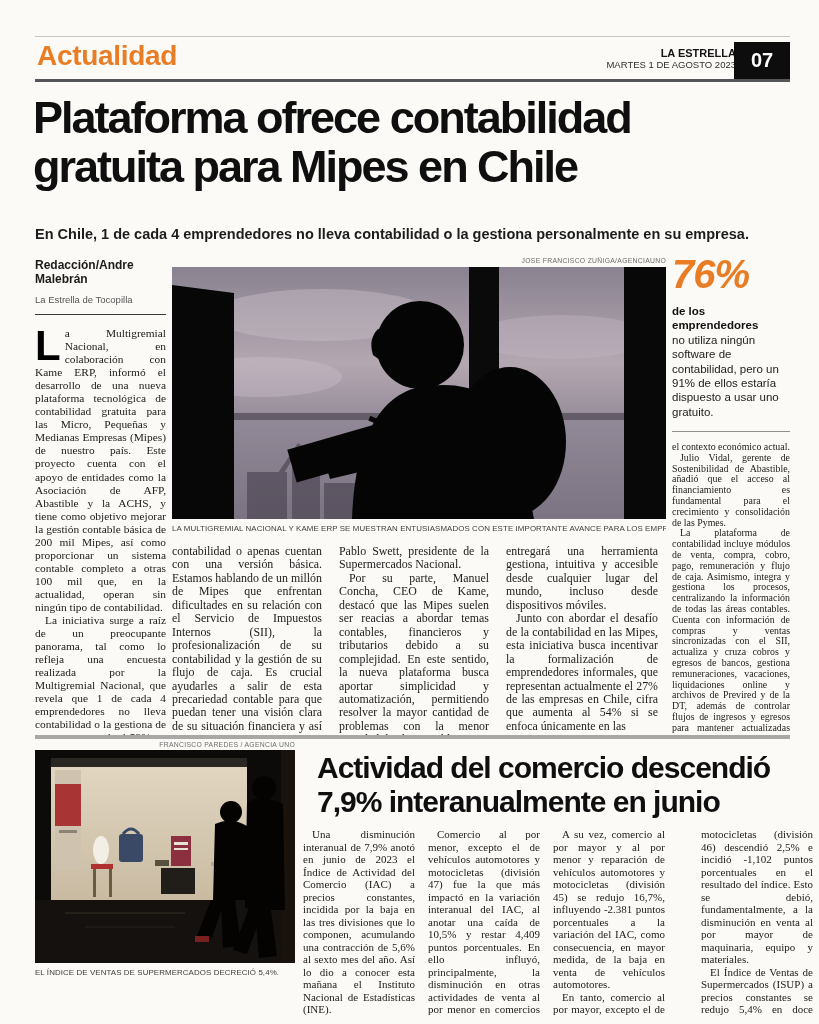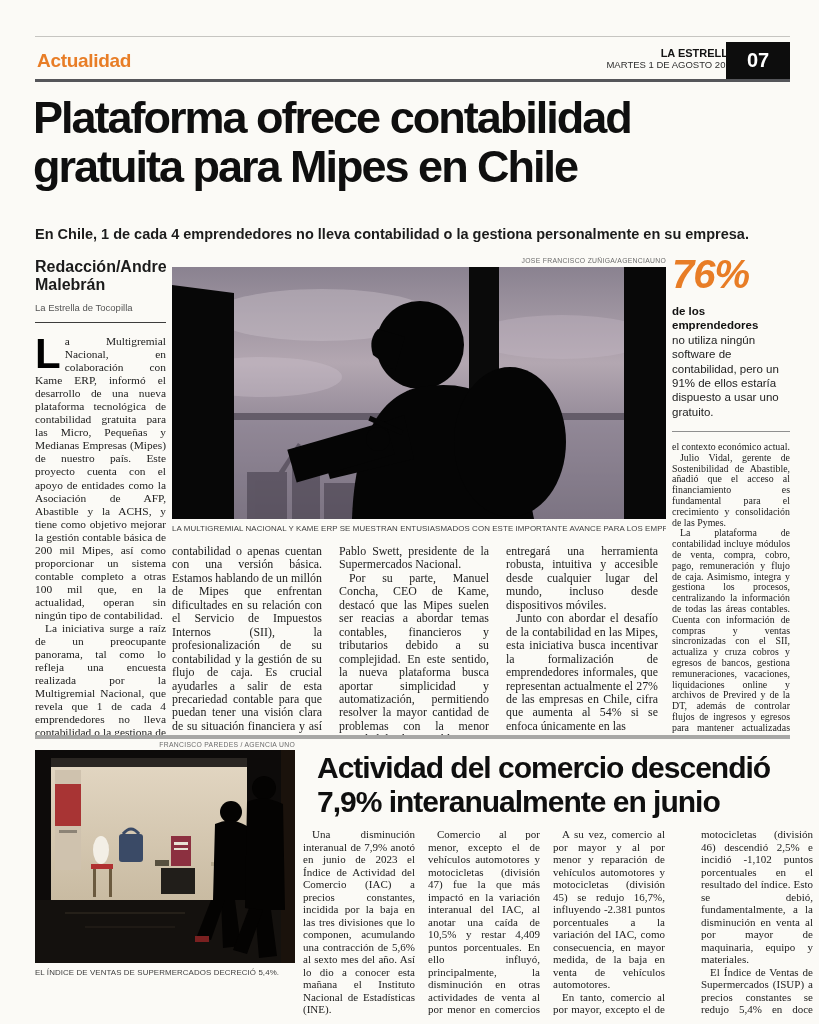--- a/index.html
+++ b/index.html
@@ -11,28 +11,28 @@
 
   
   .header {
     position:absolute; left:35px; top:36px; width:755px; height:46px;
     border-top:1px solid #c6c5c1; border-bottom:3px solid #55565a;
     box-sizing:border-box;
   }
   .section-label {
     position:absolute; left:2px; bottom:7px;
     font-family:"Liberation Sans", sans-serif; font-weight:bold;
-    font-size:19px; color:#e87d26; letter-spacing:-0.3px;
+    font-size:28px; color:#e87d26; letter-spacing:-0.3px;
   }
   .mast { position:absolute; right:54px; bottom:8px; text-align:right;
     font-family:"Liberation Sans", sans-serif; line-height:1.15; }
   .mast-name { font-weight:bold; font-size:11px; color:#141414; }
   .mast-date { font-size:9.5px; color:#2e2e2e;margin-left:7px; }
   .pagenum {
-    position:absolute; right:0; top:5px; width:64px; height:37px;
+    position:absolute; right:0; top:5px; width:56px; height:37px;
     background:#0d0d0d; color:#ffffff; display:flex; align-items:center;
     justify-content:center; font-family:"Liberation Sans", sans-serif;
     font-weight:bold; font-size:20px;
   }
 
   
   .main-hl {
     position:absolute; left:33px; top:94px; width:760px;
     font-family:"Liberation Sans", sans-serif; font-weight:900;
     font-size:45px; line-height:1.08; letter-spacing:-2px; color:#0f0f0f;
@@ -41,21 +41,21 @@
     position:absolute; left:35px; top:226px; width:755px;
     font-family:"Liberation Sans", sans-serif; font-weight:bold;
     font-size:14.5px; color:#1c1c1c;
   }
 
   
   .bodytext p { margin:0; text-align:justify; }
   .bodytext p.ind { text-indent:10px; }
 
   .col1 { position:absolute; left:35px; top:258px; width:131px; height:480px; overflow:hidden; }
-  .byline-name { font-family:"Liberation Sans", sans-serif; font-weight:bold; font-size:16px; }
+  .byline-name { font-family:"Liberation Sans", sans-serif; font-weight:bold; font-size:12px; }
   .byline-org  { font-family:"Liberation Sans", sans-serif; font-size:9.5px; color:#555; margin-top:8px; }
   .byline-rule { border-bottom:1.5px solid #3c3c3c; margin:9px 0 12px 0; }
   .col1 .bodytext { font-size:11.4px; line-height:1.145; }
   .dropcap {
     float:left; font-family:"Liberation Sans", sans-serif; font-weight:900;
     font-size:42px; line-height:33px; padding:2px 4px 0 0; color:#000;
   }
 
   .midcol { position:absolute; top:545px; height:194px; overflow:hidden;
     font-size:11.9px; line-height:1.13; }
@@ -183,21 +183,21 @@
   <div class="photo-caption" style="left:172px; top:524px; width:494px;">LA MULTIGREMIAL NACIONAL Y KAME ERP SE MUESTRAN ENTUSIASMADOS CON ESTE IMPORTANTE AVANCE PARA LOS EMPRENDEDORES.</div>
 
   <div class="midcol c2 bodytext">
     <p>contabilidad o apenas cuentan con una versión básica. Estamos hablando de un millón de Mipes que enfrentan dificultades en su relación con el Servicio de Impuestos Internos (SII), la profesionalización de su contabilidad y la gestión de su flujo de caja. Es crucial ayudarles a salir de esta precariedad contable para que puedan tener una visión clara de su situación financiera y así potenciar su crecimiento”, explicó Juan</p>
   </div>
   <div class="midcol c3 bodytext">
     <p>Pablo Swett, presidente de la Supermercados Nacional.</p>
     <p class="ind">Por su parte, Manuel Concha, CEO de Kame, destacó que las Mipes suelen ser reacias a abordar temas contables, financieros y tributarios debido a su complejidad. En este sentido, la nueva plataforma busca aportar simplicidad y automatización, permitiendo resolver la mayor cantidad de problemas con la menor cantidad de clics posible. Se</p>
   </div>
   <div class="midcol c4 bodytext">
-    <p>entregará una herramienta robusta, intuitiva y accesible desde cualquier lugar del mundo, incluso desde dispositivos móviles.</p>
+    <p>entregará una herramienta gestiona, intuitiva y accesible desde cualquier lugar del mundo, incluso desde dispositivos móviles.</p>
     <p class="ind">Junto con abordar el desafío de la contabilidad en las Mipes, esta iniciativa busca incentivar la formalización de emprendedores informales, que representan actualmente el 27% de las empresas en Chile, cifra que aumenta al 54% si se enfoca únicamente en las</p>
   </div>
 
   <div class="rail">
     <div class="stat-value">76%</div>
     <div class="stat-lead">de los emprendedores</div>
     <div class="stat-text">no utiliza ningún software de contabilidad, pero un 91% de ellos estaría dispuesto a usar uno gratuito.</div>
     <div class="rail-rule"></div>
     <div class="bodytext">
       <p>el contexto económico actual.</p>

